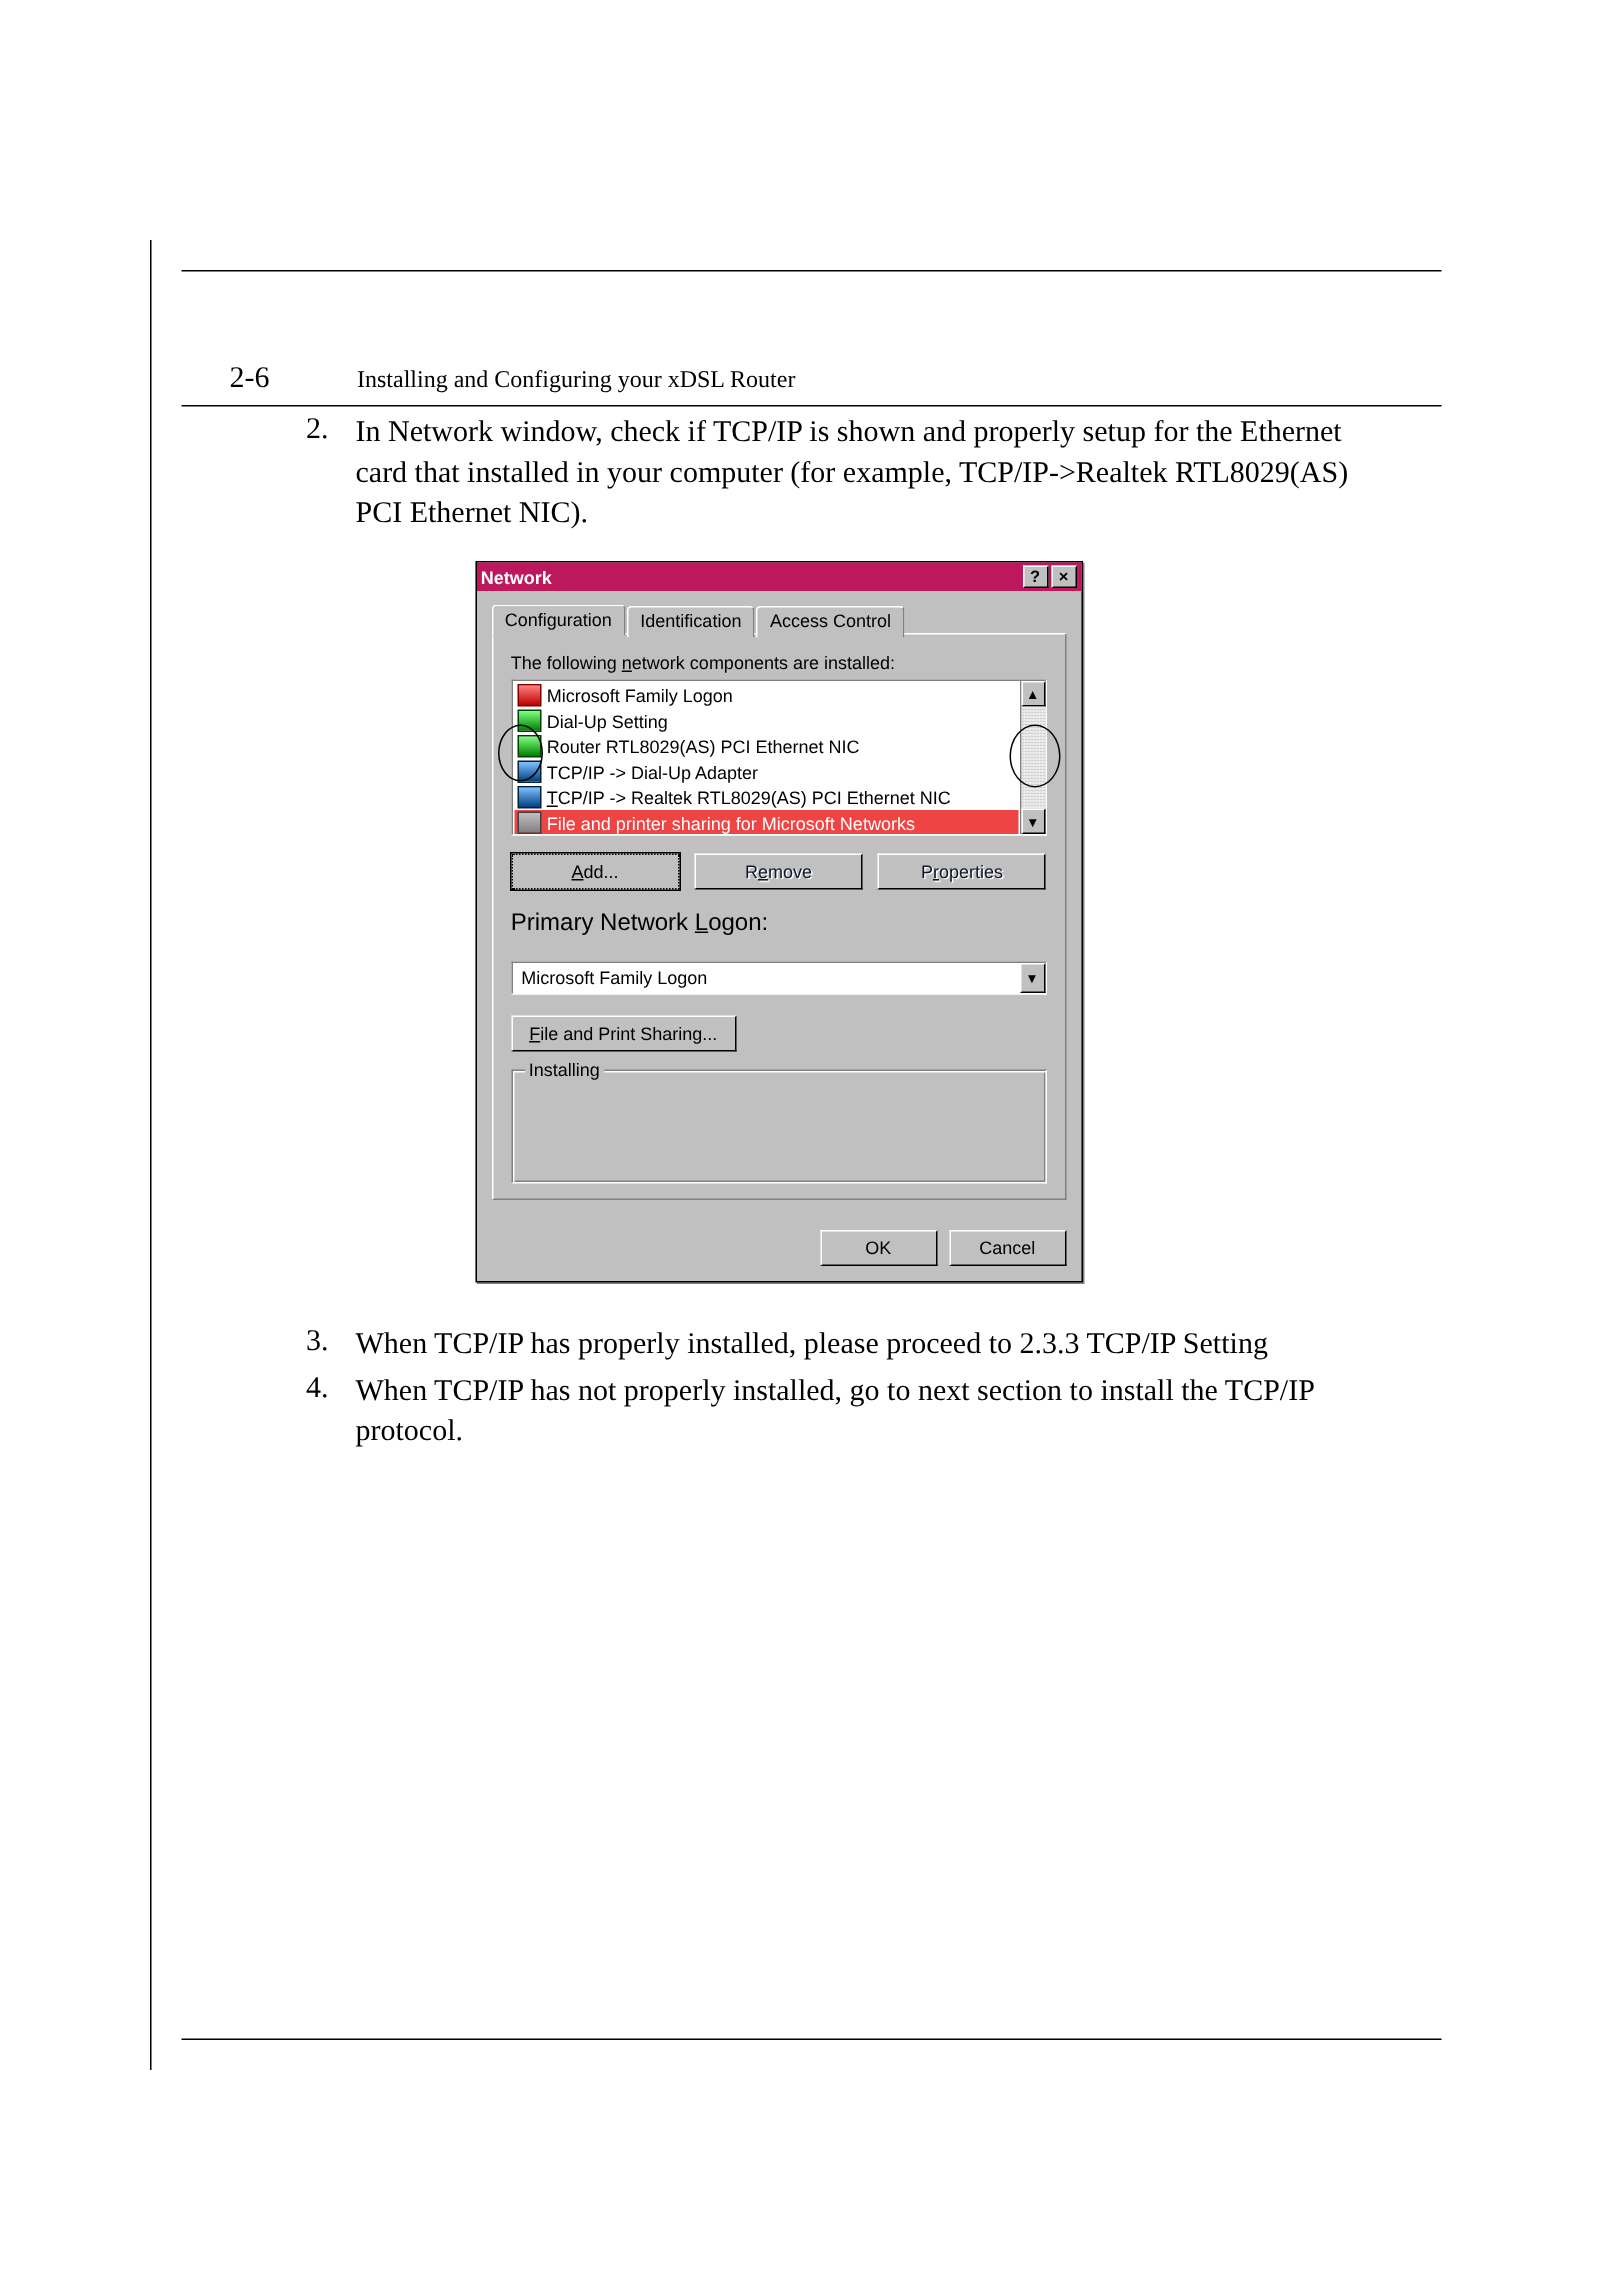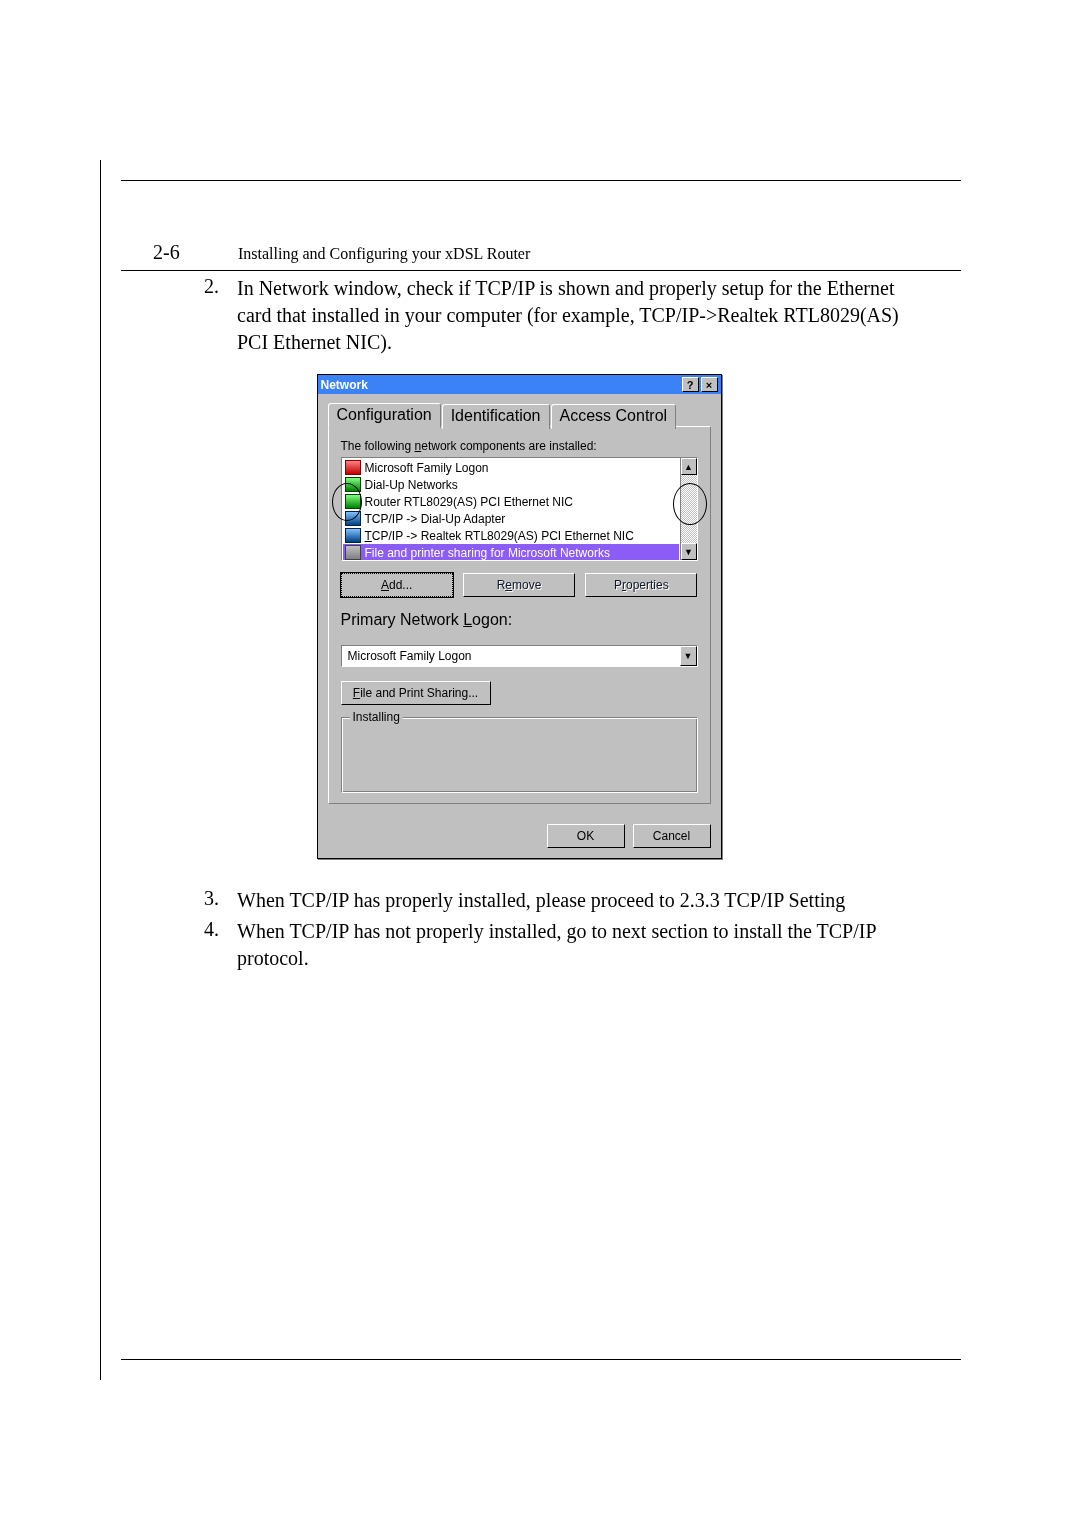--- a/index.html
+++ b/index.html
@@ -67,21 +67,21 @@
     }
     .dialog {
       width: 405px;
       background: #c0c0c0;
       border: 1px solid #000;
       box-shadow: 1px 1px 0 #808080;
       font-family: 'MS Sans Serif', Tahoma, Arial, sans-serif;
       font-size: 12px;
     }
     .titlebar {
-      background: #3b82f6;
+      background: #be185d;
       color: #fff;
       display: flex;
       align-items: center;
       justify-content: space-between;
       padding: 2px 3px;
       font-weight: bold;
       font-size: 12px;
     }
     .titlebar-buttons {
       display: flex;
@@ -110,21 +110,21 @@
       margin-bottom: -1px;
       position: relative;
       z-index: 2;
     }
     .tab {
       background: #c0c0c0;
       border-top: 1px solid #fff;
       border-left: 1px solid #fff;
       border-right: 1px solid #808080;
       padding: 3px 8px;
-      font-size: 16px;
+      font-size: 12px;
       border-top-left-radius: 3px;
       border-top-right-radius: 3px;
       margin-right: 1px;
     }
     .tab.active {
       border-bottom: 1px solid #c0c0c0;
       position: relative;
       top: 1px;
       padding-top: 2px;
     }
@@ -163,21 +163,21 @@
     .list-item {
       display: flex;
       align-items: center;
       gap: 4px;
       padding: 0 2px;
       font-size: 12px;
       white-space: nowrap;
       height: 17px;
     }
     .list-item.sel {
-      background: #8b5cf6;
+      background: #ef4444;
       color: #fff;
     }
     .li-icon {
       width: 16px;
       height: 15px;
       display: inline-block;
       flex-shrink: 0;
     }
     .icon-client { background: linear-gradient(#ff8080,#c00000); border:1px solid #800000;}
     .icon-adapter { background: linear-gradient(#80ff80,#008000); border:1px solid #004000;}
@@ -351,21 +351,21 @@
               </div>
 
               <div class="listbox-wrap">
                 <div class="listbox">
                   <div class="list-item">
                     <span class="li-icon icon-client"></span>
                     <span>Microsoft Family Logon</span>
                   </div>
                   <div class="list-item">
                     <span class="li-icon icon-adapter"></span>
-                    <span>Dial-Up Networks</span>
+                    <span>Dial-Up Setting</span>
                   </div>
                   <div class="list-item">
                     <span class="li-icon icon-adapter"></span>
                     <span>Router RTL8029(AS) PCI Ethernet NIC</span>
                   </div>
                   <div class="list-item">
                     <span class="li-icon icon-proto"></span>
                     <span>TCP/IP -&gt; Dial-Up Adapter</span>
                   </div>
                   <div class="list-item">

